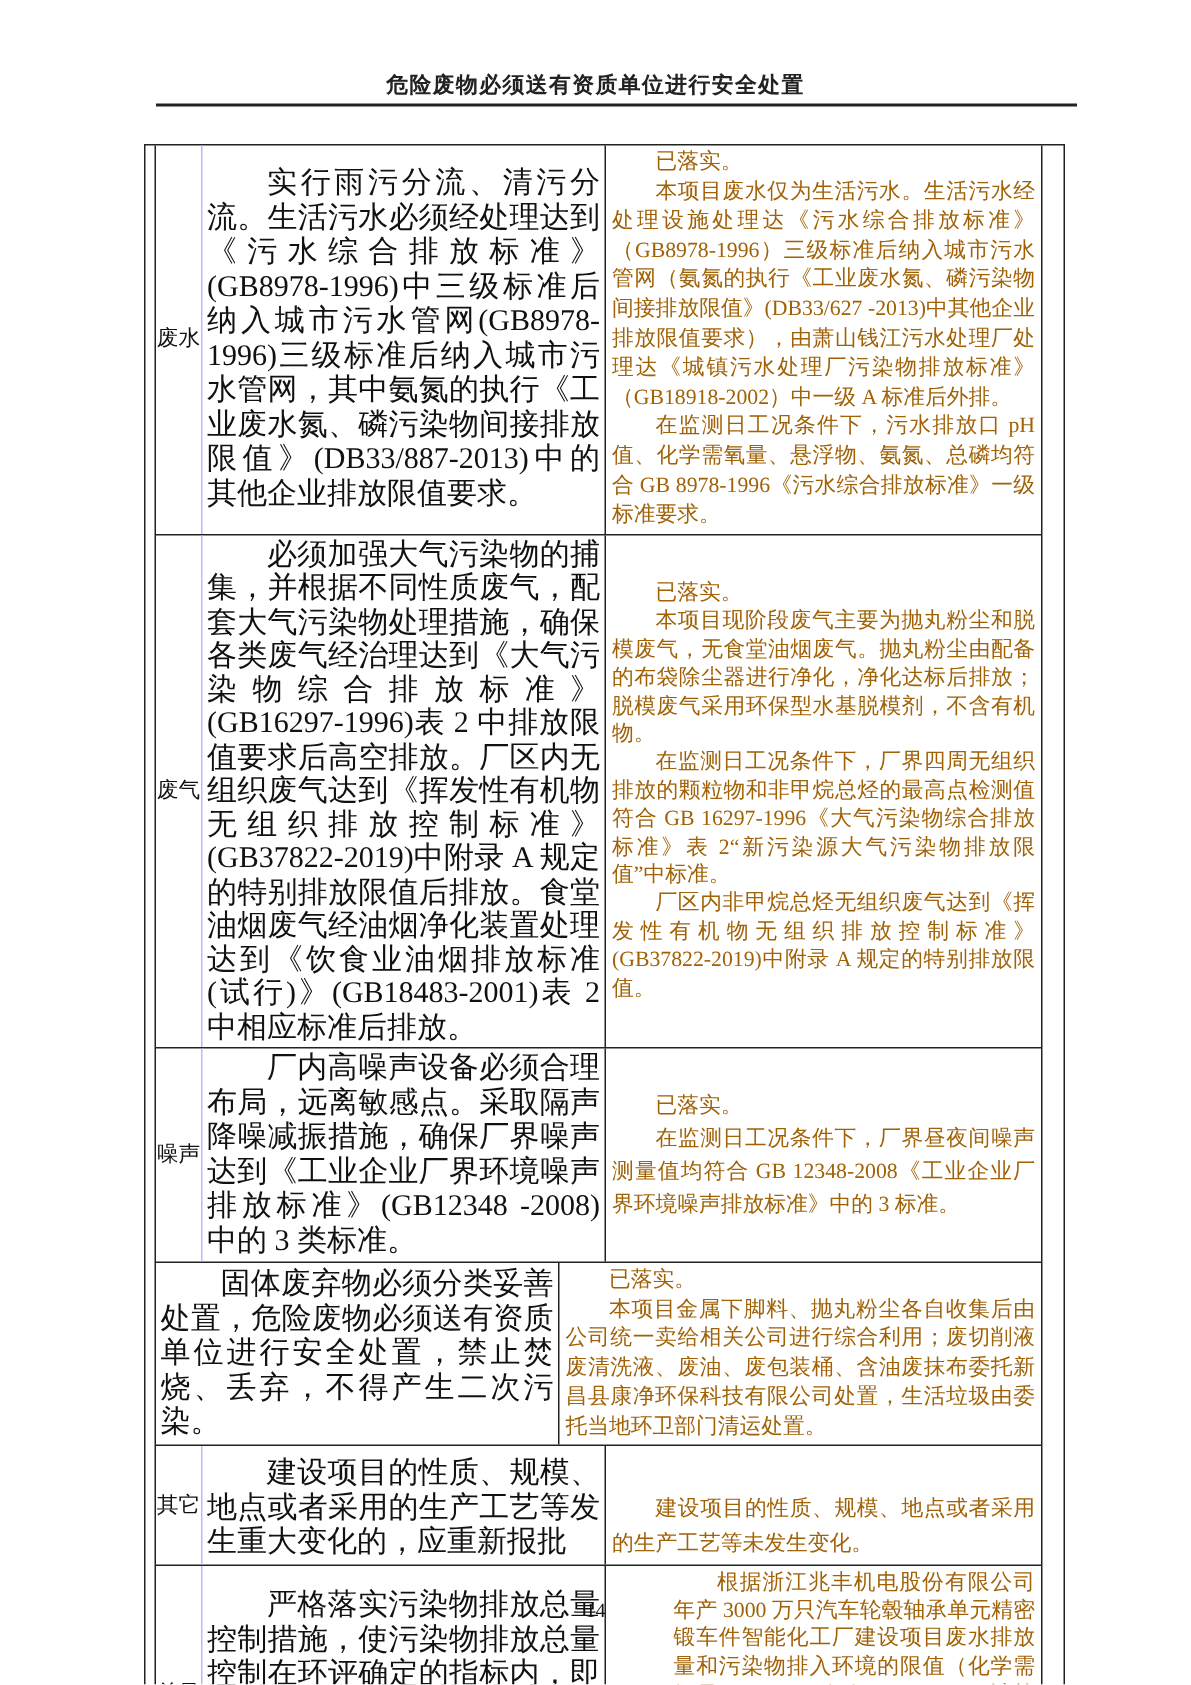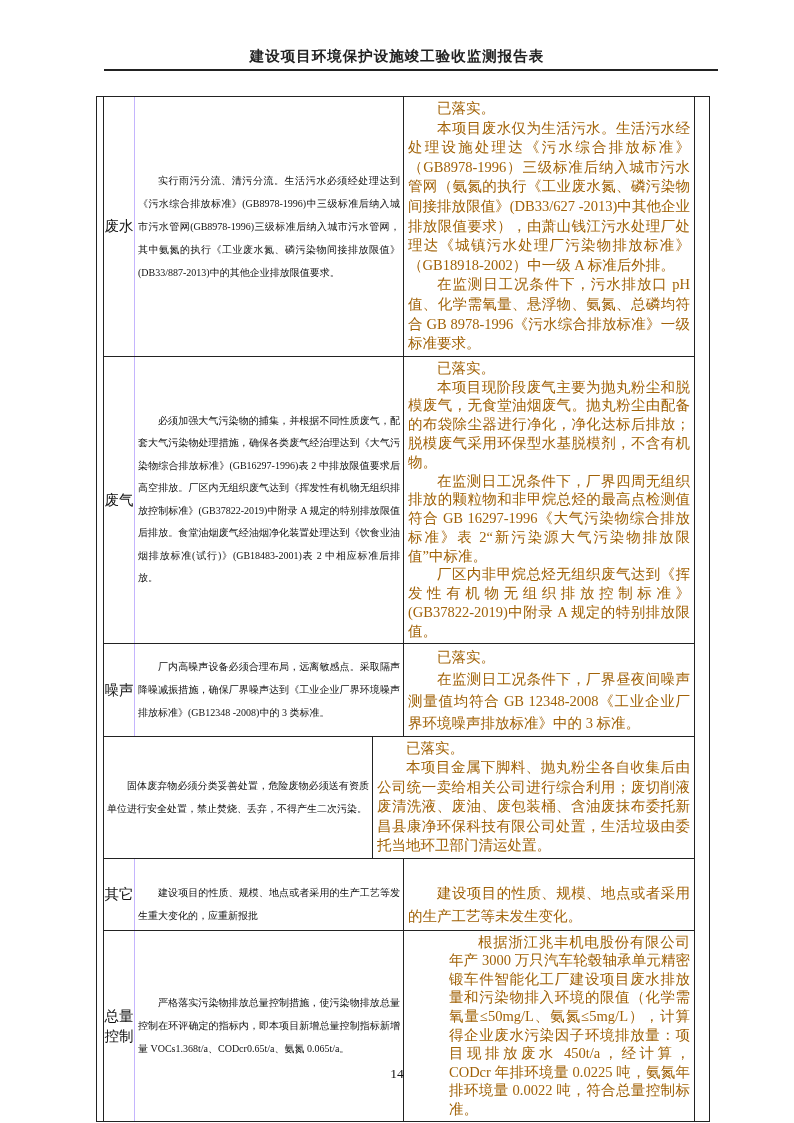--- a/index.html
+++ b/index.html
@@ -32,21 +32,21 @@
   .cell { box-sizing:border-box; min-width:0; }
   .cell-label {
     width:31px; border-right:1px solid #c4b5fd;
     display:flex; align-items:center; justify-content:center;
     text-align:center; font-size:14.5px; line-height:20px; color:#111;
     padding:0 0.5px;
   }
   .cell-req {
     width:269px; border-right:1px solid #222;
     display:flex; flex-direction:column; justify-content:center;
-    padding:2px 3px; font-size:10px; line-height:23px;
+    padding:2px 3px; font-size:20px; line-height:23px;
     text-align:justify; text-justify:inter-character; color:#111;
   }
   .cell-impl {
     flex:1; display:flex; flex-direction:column; justify-content:center;
     padding:2px 4px; font-size:14.5px; line-height:19.5px;
     text-align:justify; text-justify:inter-character; color:#a16207;
   }
   .cell p { margin:0; text-indent:2em; }
   
   .r1 { min-height:237px; } .r1 .cell-impl { line-height:19.6px; }
@@ -59,21 +59,21 @@
   .page-footer {
     position:absolute; top:1066px; left:0; right:0;
     text-align:center; font-size:13.5px; color:#111;
   }
 </style>
 </head>
 <body>
 
 <div class="page">
 
-  <div class="doc-header">建设项目环境保护设施竣工验收监测报告表</div>
+  <div class="doc-header">危险废物必须送有资质单位进行安全处置</div>
   <div class="header-rule"></div>
 
   <div class="table-frame">
     <div class="spacer-col spacer-left"></div>
 
     <div class="table-main">
 
       <div class="trow r1">
         <div class="cell cell-label">废水</div>
         <div class="cell cell-req">

